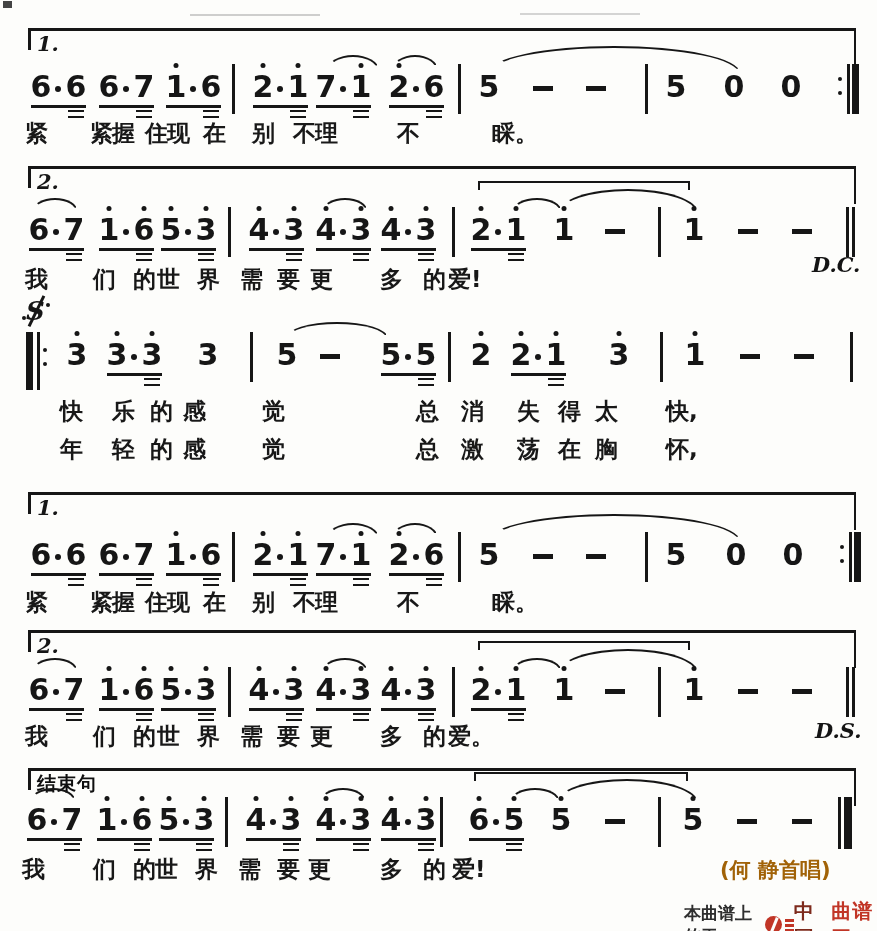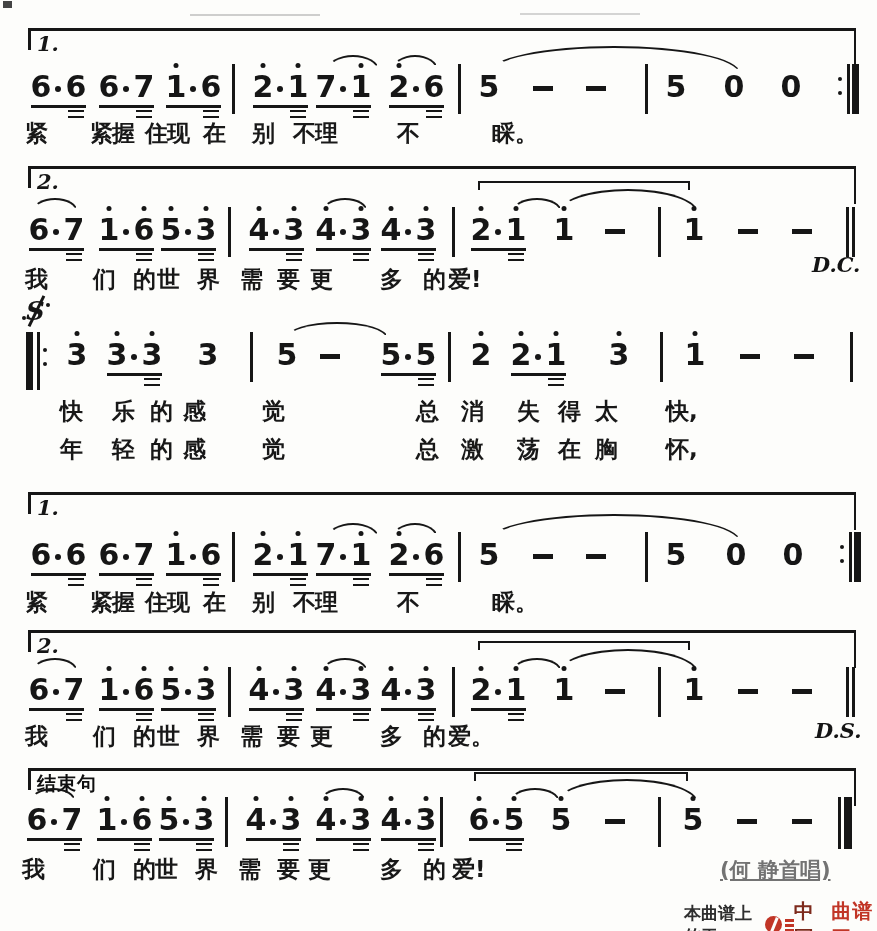--- a/index.html
+++ b/index.html
@@ -31,21 +31,21 @@
        border-top:2.5px solid #161616;border-left:2.5px solid #161616;border-right:2.5px solid #161616;}
   
   .vline{position:absolute;left:28px;width:828px;height:2.5px;background:#161616;}
   .vtick{position:absolute;width:2.5px;background:#161616;}
   .vlabel{position:absolute;font:italic 700 21px "DejaVu Serif",serif;color:#161616;}
   .endlabel{position:absolute;font:700 19px "DejaVu Sans",sans-serif;color:#0f0f0f;letter-spacing:1px;}
   
   .lyr{position:absolute;font-weight:600;font-size:23px;line-height:26px;white-space:nowrap;color:#181818;}
   .lyr2{position:absolute;font-weight:600;font-size:23px;line-height:26px;white-space:nowrap;color:#181818;}
   .mark{position:absolute;font:italic 700 21px "DejaVu Serif",serif;color:#141414;}
-  .credit{position:absolute;font:700 21px "DejaVu Sans",sans-serif;color:#737373;white-space:nowrap;text-decoration:underline;}
+  .credit{position:absolute;font:700 21px "DejaVu Sans",sans-serif;color:#a16207;white-space:nowrap;}
   
   .segno{position:absolute;width:26px;height:34px;}
   .sg-s{position:absolute;left:2px;top:0;font:italic 700 26px "DejaVu Serif",serif;color:#161616;}
   .sg-line{position:absolute;left:11px;top:-2px;width:2.5px;height:34px;background:#161616;transform:rotate(26deg);}
   .sg-d{position:absolute;width:4px;height:4px;border-radius:50%;background:#161616;}
   
   .footer{position:absolute;top:898px;left:684px;display:flex;align-items:center;gap:7px;}
   .f-text{font:600 17px "DejaVu Sans",sans-serif;color:#2e2e2e;}
   .f-ic{position:relative;width:30px;height:20px;display:inline-block;}
   .f-ic .c{position:absolute;left:0;top:1px;width:17px;height:17px;border-radius:50%;background:#c13526;}

